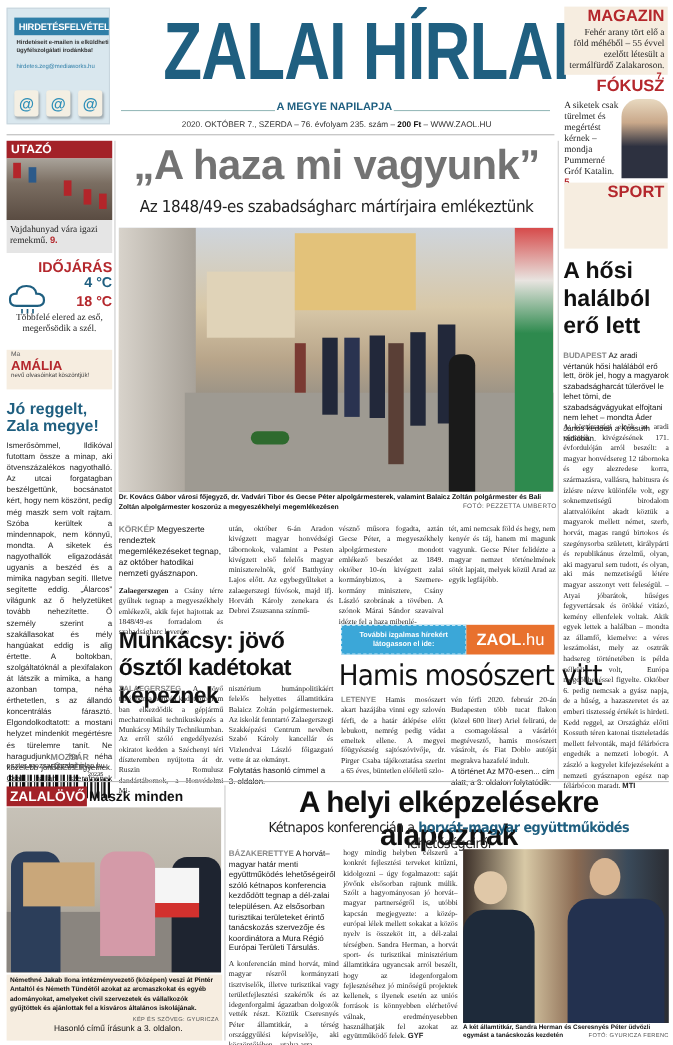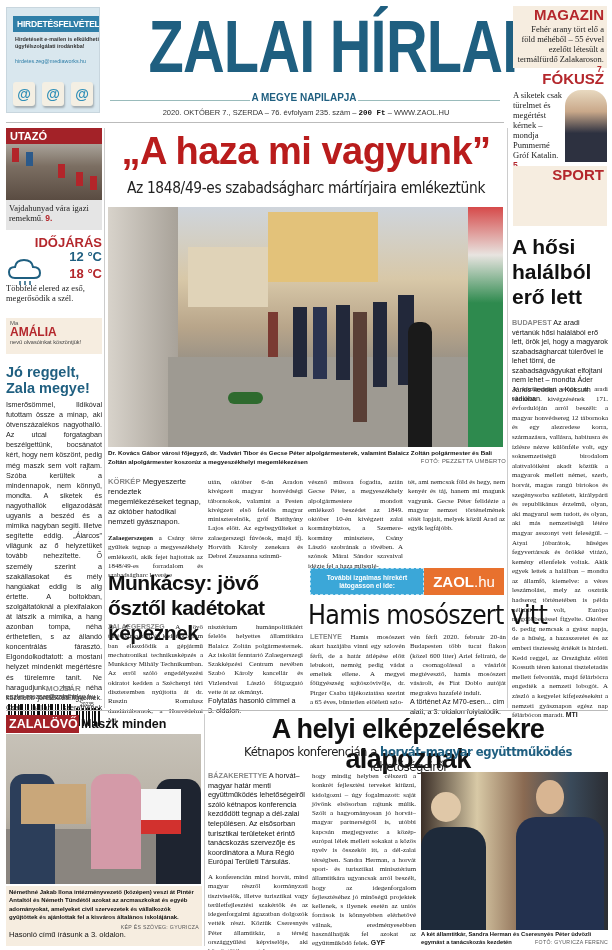--- a/index.html
+++ b/index.html
@@ -10,50 +10,50 @@
   
   .adbox { left: 6px; top: 7px; width: 94px; height: 106px; background: #d9e7ee; border: 1px solid #c8d6de; overflow: hidden; }
   .adbox .adtitle { position: absolute; left: 6px; top: 8px; width: 86px; height: 16px; background: #2f7fa8; color: #fff; font: bold 8.5px "Liberation Sans", sans-serif; line-height: 16px; padding-left: 4px; letter-spacing: -0.2px; }
   .adbox .adtext { position: absolute; left: 8px; top: 28px; width: 84px; font: bold 5.4px "Liberation Sans", sans-serif; color: #333; line-height: 7px; }
   .adbox .admail { position: absolute; left: 8px; top: 50px; font: 5.4px "Liberation Sans", sans-serif; color: #2f7fa8; }
   .adbox .cube { position: absolute; top: 74px; width: 22px; height: 24px; background: #f4efe3; border-radius: 3px; box-shadow: 1px 2px 2px rgba(0,0,0,0.25); color: #2f8fb8; font: bold 14px "Liberation Sans", sans-serif; text-align: center; line-height: 24px; }
   .logo { left: 104px; top: 0; width: 404px; text-align: center; font: bold 74px "Liberation Sans", sans-serif; color: #1f5f80; letter-spacing: -1px; line-height: 94px; transform: scaleX(0.78); transform-origin: center top; white-space: nowrap; }
   .subtitle-line { left: 110px; top: 100px; width: 390px; height: 1px; background: #9bb; }
   .subtitle { left: 250px; top: 92px; width: 108px; background: #fff; text-align: center; font: bold 10px "Liberation Sans", sans-serif; color: #1f5f80; }
   .dateline { left: 104px; top: 108px; width: 404px; text-align: center; font: 7.5px "Liberation Sans", sans-serif; color: #333; }
-  .dateline b { color: #111; font-family: Liberation Mono, monospace; }
+  .dateline b { color: #111; }
   .rule { left: 6px; top: 122px; width: 498px; height: 1px; background: #bbb; }
 
   
   .promo { left: 513px; width: 94px; background: #f6ede0; }
   .promo-head { text-align: right; font: bold 15px "Liberation Sans", sans-serif; color: #b4272c; padding-right: 3px; line-height: 18px; }
   .promo-text { font: 8.5px "Liberation Serif", serif; text-align: right; padding: 0 3px 3px 3px; line-height: 10px; color: #222; }
   .pg { color: #b4272c; font-weight: bold; font-family: "Liberation Sans", sans-serif; }
   .utazo-box { left: 6px; top: 128px; width: 96px; height: 102px; background: #e5e5e5; }
   .utazo-label { position: absolute; left: 0; top: 0; width: 96px; height: 16px; background: #a32228; color: #fff; font: bold 11px "Liberation Sans", sans-serif; padding-left: 4px; line-height: 16px; }
   .utazo-img { position: absolute; left: 0; top: 16px; width: 96px; height: 56px; background: linear-gradient(180deg,#a9a39a 0%,#7b6e62 40%,#5a4c42 100%); overflow: hidden; }
   .utazo-img .flag { position: absolute; width: 7px; height: 14px; background: #b3252a; }
   .utazo-cap { position: absolute; left: 3px; top: 75px; width: 92px; font: 8.5px "Liberation Serif", serif; line-height: 10px; }
   .weather-title { left: 30px; top: 235px; width: 72px; text-align: right; font: bold 13px "Liberation Sans", sans-serif; color: #b4272c; }
   .temp { width: 60px; text-align: right; font: bold 13px "Liberation Sans", sans-serif; }
-  .weather-desc { left: 6px; top: 283px; width: 96px; text-align: left; font: 8.5px "Liberation Serif", serif; line-height: 10px; }
+  .weather-desc { left: 6px; top: 283px; width: 96px; text-align: center; font: 8.5px "Liberation Serif", serif; line-height: 10px; }
   .nameday { left: 6px; top: 318px; width: 96px; height: 36px; background: #f6ede0; padding: 2px 4px; }
   .nameday .ma { font: 6px "Liberation Sans", sans-serif; color: #555; }
   .nameday .nm { font: bold 12px "Liberation Sans", sans-serif; color: #b4272c; line-height: 13px; }
   .nameday .thx { font: 5.6px "Liberation Sans", sans-serif; color: #444; }
   .jo-title { left: 6px; top: 364px; width: 96px; font: bold 14.5px "Liberation Sans", sans-serif; color: #1f5f80; line-height: 16px; }
   .jo-body { left: 6px; top: 400px; width: 96px; font: 7.2px "Liberation Sans", sans-serif; line-height: 10.1px; text-align: justify; color: #222; }
   .author { left: 6px; top: 684px; width: 96px; font: bold 8px "Liberation Sans", sans-serif; color: #888; padding-left: 40px; }
   .email { left: 6px; top: 693px; width: 100px; font: 6.8px "Liberation Sans", sans-serif; color: #333; }
   .barcode { top: 704px; height: 22px; }
 
   .vrule { width: 1px; background: #ccc; }
 
   
-  .main-title { left: 106px; top: 127px; width: 400px; text-align: center; font: bold 38px "Liberation Sans", sans-serif; color: #b91c1c; line-height: 48px; letter-spacing: -0.5px; }
+  .main-title { left: 106px; top: 127px; width: 400px; text-align: center; font: bold 38px "Liberation Sans", sans-serif; color: #737373; line-height: 48px; letter-spacing: -0.5px; }
   .main-sub { left: 106px; top: 179px; width: 400px; text-align: center; font: 15px "DejaVu Sans", sans-serif; color: #222; letter-spacing: -0.4px; transform: scaleX(0.92); }
   .main-photo { left: 108px; top: 207px; width: 395px; height: 240px; overflow: hidden; background: linear-gradient(180deg,#cfd5dc 0%,#d8c8a8 30%,#b8a58a 50%,#8d8a84 70%,#a09a92 100%); }
   .caption-bold { font: bold 6.2px "Liberation Sans", sans-serif; line-height: 8.5px; color: #111; }
   .credit { font: 5.8px "Liberation Sans", sans-serif; color: #555; letter-spacing: 0.3px; }
   .col-text { font: 6.9px "Liberation Serif", serif; line-height: 9.3px; text-align: justify; color: #222; }
   .lead-sans { font: 7.6px "Liberation Sans", sans-serif; line-height: 10px; color: #111; }
   .kicker { color: #888; font-weight: bold; font-family: "Liberation Sans", sans-serif; }
 
   .sec-title { font: bold 21px "Liberation Sans", sans-serif; color: #111; line-height: 25px; letter-spacing: -0.5px; }
 
@@ -119,21 +119,21 @@
   <div class="utazo-cap"><span>Vajdahunyad vára igazi remekmű.</span> <span class="pg">9.</span></div>
 </div>
 
 <div class="abs weather-title">IDŐJÁRÁS</div>
 <svg class="abs" style="left:8px;top:258px" width="34" height="28" viewBox="0 0 34 28">
   <path d="M7 20 Q1 20 1 14 Q1 9 7 9 Q8 2 16 2 Q24 2 25 9 Q32 9 32 15 Q32 20 26 20 Z" fill="none" stroke="#1f5f80" stroke-width="2"></path>
   <line x1="12" y1="23" x2="12" y2="27" stroke="#1f5f80" stroke-width="1.5"></line>
   <line x1="17" y1="23" x2="17" y2="27" stroke="#1f5f80" stroke-width="1.5"></line>
   <line x1="22" y1="23" x2="22" y2="27" stroke="#1f5f80" stroke-width="1.5"></line>
 </svg>
-<div class="abs temp" style="left:42px;top:249px;color:#1f5f80">12 °C</div>
+<div class="abs temp" style="left:42px;top:249px;color:#1f5f80">4 °C</div>
 <div class="abs temp" style="left:42px;top:266px;color:#b4272c">18 °C</div>
 <div class="abs weather-desc">Többfelé elered az eső, megerősödik a szél.</div>
 
 <div class="abs nameday">
   <div class="ma">Ma</div>
   <div class="nm">AMÁLIA</div>
   <div class="thx">nevű olvasóinkat köszöntjük!</div>
 </div>
 
 <div class="abs jo-title">Jó reggelt, Zala megye!</div>
@@ -244,21 +244,21 @@
 <div class="abs bottom-photo">
   <div class="abs" style="left:0;top:95px;width:195px;height:55px;background:#8a857f;"></div>
   <div class="abs" style="left:4px;top:40px;width:45px;height:110px;background:#2c3e5a;border-radius:14px 14px 0 0;"></div>
   <div class="abs" style="left:15px;top:50px;width:65px;height:40px;background:#c9a77a;"></div>
   <div class="abs" style="left:85px;top:40px;width:50px;height:95px;background:#d49aa8;border-radius:14px 14px 0 0;"></div>
   <div class="abs" style="left:150px;top:45px;width:45px;height:105px;background:#1e2430;border-radius:14px 14px 0 0;"></div>
   <div class="abs" style="left:135px;top:55px;width:40px;height:45px;background:linear-gradient(180deg,#f5f5f5 70%,#d2312e 70%);"></div>
 </div>
 <div class="abs bottom-cap">
   <div class="caption-bold" style="font-size:6px;line-height:8.3px;">Némethné Jakab Ilona intézményvezető (középen) veszi át Pintér Antaltól és Németh Tündétől azokat az arcmaszkokat és egyéb adományokat, amelyeket civil szervezetek és vállalkozók gyűjtöttek és ajánlottak fel a kisváros általános iskolájának.</div>
-  <div style="position:relative;margin-top:1px;">
+  <div style="position:relative;margin-top:1px;margin-left:40px;">
     <span class="lead-sans" style="font-size:7.6px;">Hasonló című írásunk a 3. oldalon.</span>
     <span class="credit" style="position:absolute;right:0;top:2px;font-size:5.2px;">KÉP ÉS SZÖVEG: GYURICZA</span>
   </div>
 </div>
 <div class="abs vrule" style="left:204px;top:714px;height:232px;"></div>
 
 <div class="abs helyi-title">A helyi elképzelésekre alapoznak</div>
 <div class="abs helyi-sub"><span>Kétnapos konferencián a</span> <b>horvát–magyar együttműködés</b> <span>lehetőségeiről</span></div>
 <div class="abs" style="left:208px;top:771px;width:100px;">
   <div class="lead-sans" style="font-size:7.3px;line-height:9.6px;"><span class="kicker">BÁZAKERETTYE</span> <span>A horvát–magyar határ menti együttműködés lehetőségeiről szóló kétnapos konferencia kezdődött tegnap a dél-zalai településen. Az elsősorban turisztikai területeket érintő tanácskozás szervezője és koordinátora a Mura Régió Európai Területi Társulás.</span></div>

